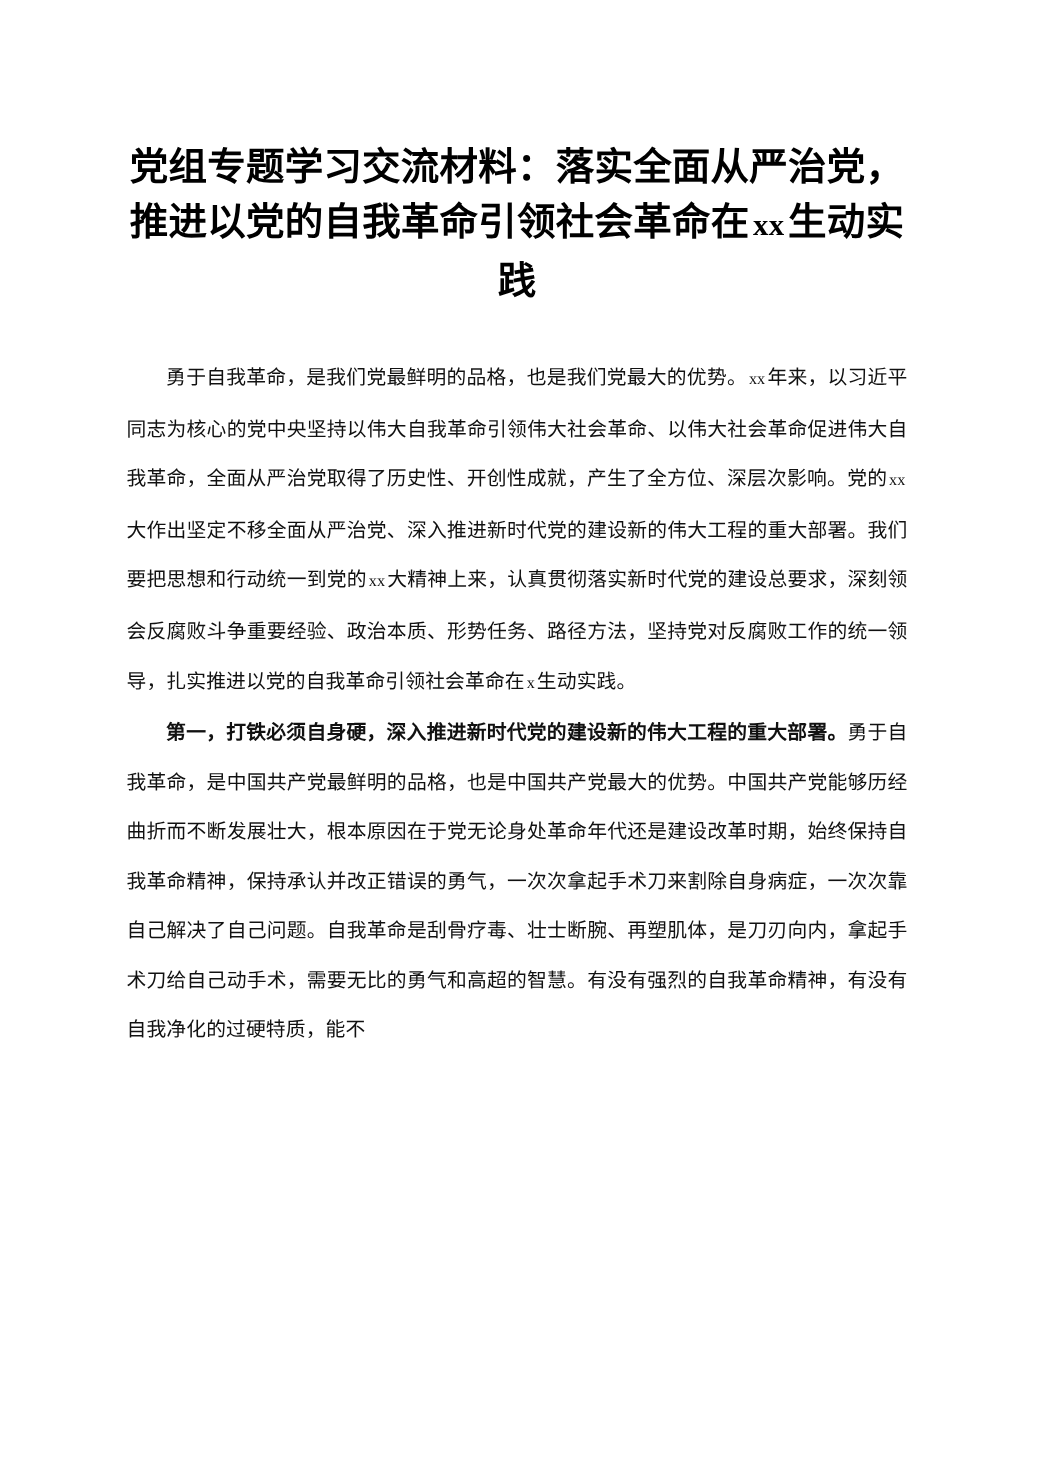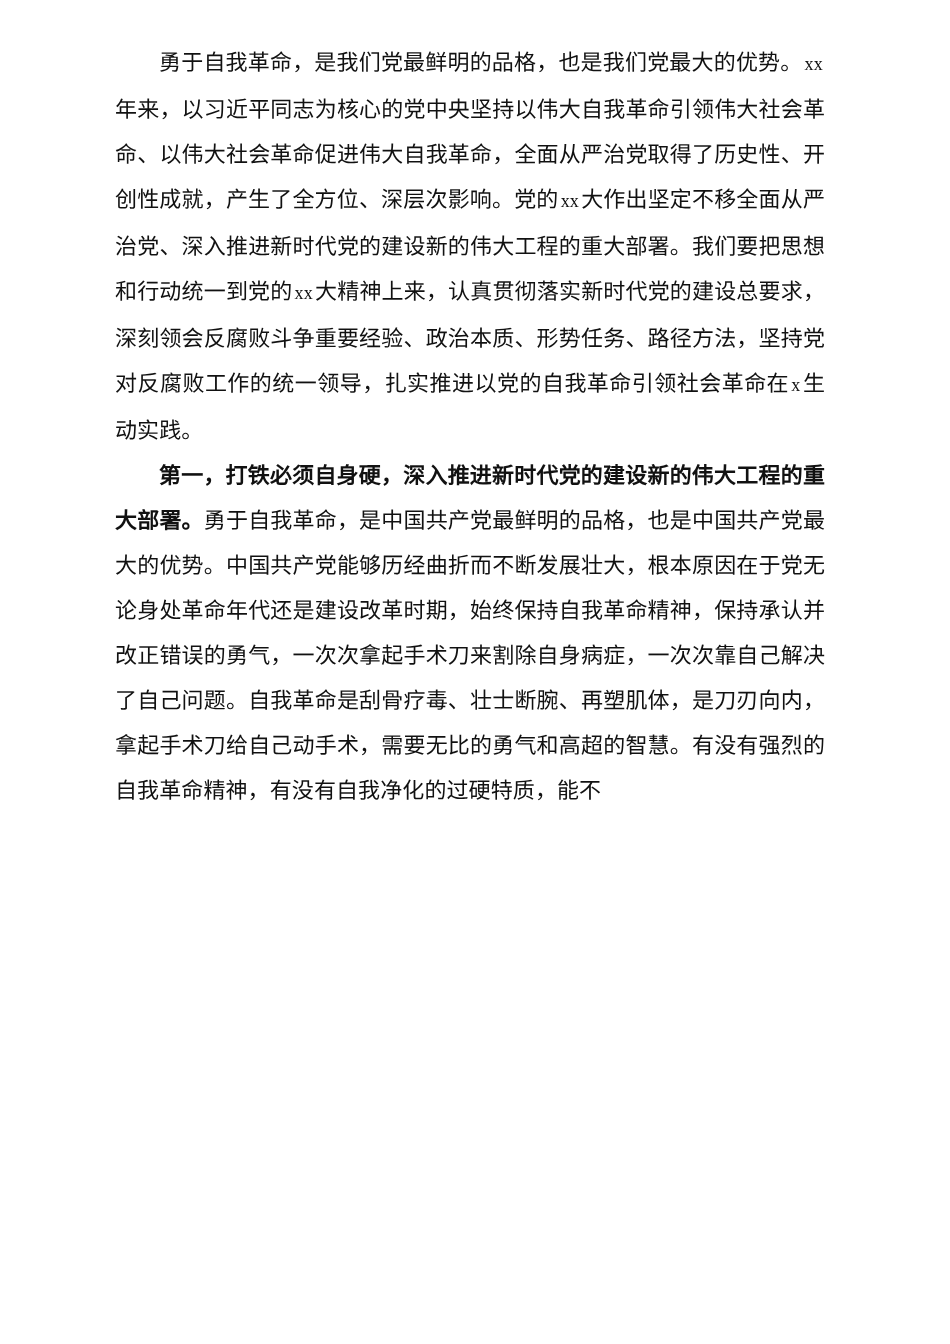--- a/index.html
+++ b/index.html
@@ -46,21 +46,21 @@
     letter-spacing: 0.2px;
     color: #000000;
     text-indent: 0;
   }
 
   
   .para {
     margin: 0;
     padding: 0;
     font-family: "DejaVu Serif", "Liberation Serif", serif;
-    font-size: 22px;
+    font-size: 18px;
     line-height: 45px;
     text-align: justify;
     text-justify: inter-ideograph;
     text-indent: 2em;
     letter-spacing: 0.1px;
     color: #111111;
     word-break: break-all;
   }
 
   .para.first-para {
@@ -85,20 +85,23 @@
     font-weight: 700;
     font-size: 0.8em;
   }
 </style>
 </head>
 <body>
 
 <div class="page">
   <div class="doc-body">
 
+    <h1 class="doc-title">
+      <span>党组专题学习交流材料：落实全面从严治党，</span><span>推进以党的自我革命引领社会革命在</span><span class="latin">xx</span><span>生动实践</span>
+    </h1>
 
     <p class="para first-para">
       <span>勇于自我革命，是我们党最鲜明的品格，也是我们党最大的优势。</span><span class="latin">xx</span><span>年来，以习近平同志为核心的党中央坚持以伟大自我革命引领伟大社会革命、以伟大社会革命促进伟大自我革命，全面从严治党取得了历史性、开创性成就，产生了全方位、深层次影响。党的</span><span class="latin">xx</span><span>大作出坚定不移全面从严治党、深入推进新时代党的建设新的伟大工程的重大部署。我们要把思想和行动统一到党的</span><span class="latin">xx</span><span>大精神上来，认真贯彻落实新时代党的建设总要求，深刻领会反腐败斗争重要经验、政治本质、形势任务、路径方法，坚持党对反腐败工作的统一领导，扎实推进以党的自我革命引领社会革命在</span><span class="latin">x</span><span>生动实践。</span>
     </p>
 
     <p class="para">
       <span class="bold-run">第一，打铁必须自身硬，深入推进新时代党的建设新的伟大工程的重大部署。</span><span>勇于自我革命，是中国共产党最鲜明的品格，也是中国共产党最大的优势。中国共产党能够历经曲折而不断发展壮大，根本原因在于党无论身处革命年代还是建设改革时期，始终保持自我革命精神，保持承认并改正错误的勇气，一次次拿起手术刀来割除自身病症，一次次靠自己解决了自己问题。自我革命是刮骨疗毒、壮士断腕、再塑肌体，是刀刃向内，拿起手术刀给自己动手术，需要无比的勇气和高超的智慧。有没有强烈的自我革命精神，有没有自我净化的过硬特质，能不</span>
     </p>
 
   </div>

